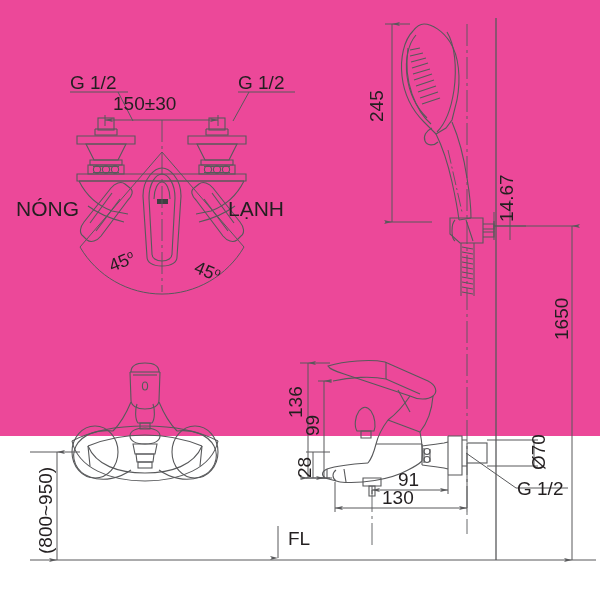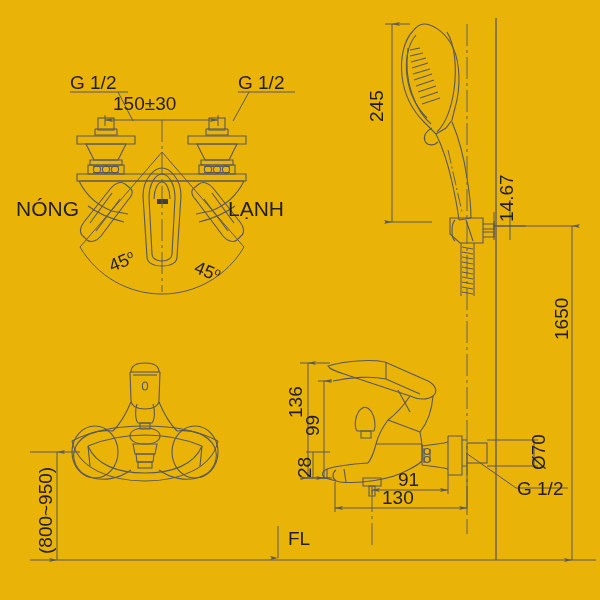--- a/index.html
+++ b/index.html
@@ -1,17 +1,17 @@
 <!DOCTYPE html>
 <html><head>
 <meta charset="utf-8">
 <style>
   html,body{margin:0;padding:0;background:#ffffff;}
   body{width:600px;height:600px;font-family:"Liberation Sans",sans-serif;overflow:hidden;}
-  #stage{position:relative;width:600px;height:600px;background:#eab308;}
+  #stage{position:relative;width:600px;height:436px;background:#ec4899;}
   svg{display:block;}
   text{font-family:"Liberation Sans",sans-serif;fill:#231f20;}
 </style>
 </head>
 <body>
 
 <div id="stage">
 <svg width="600" height="600" viewBox="0 0 600 600" xmlns="http://www.w3.org/2000/svg">
 
   <defs>

